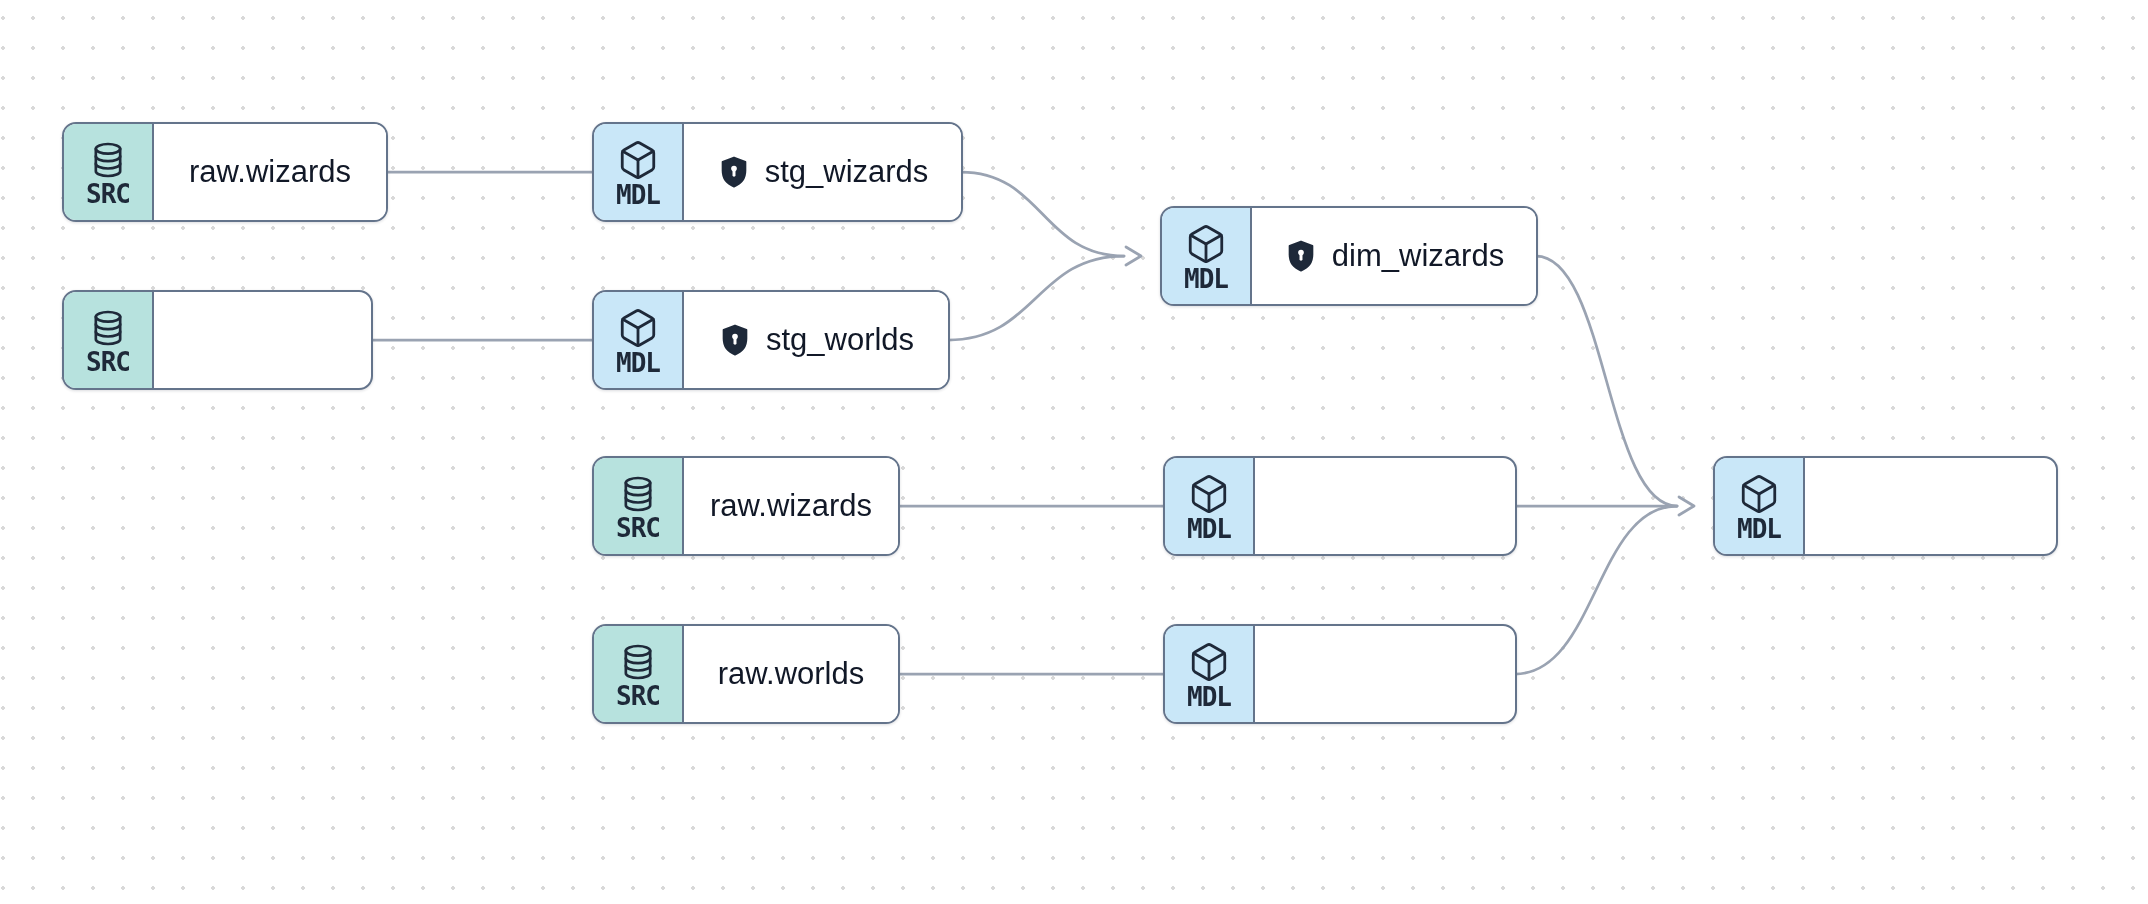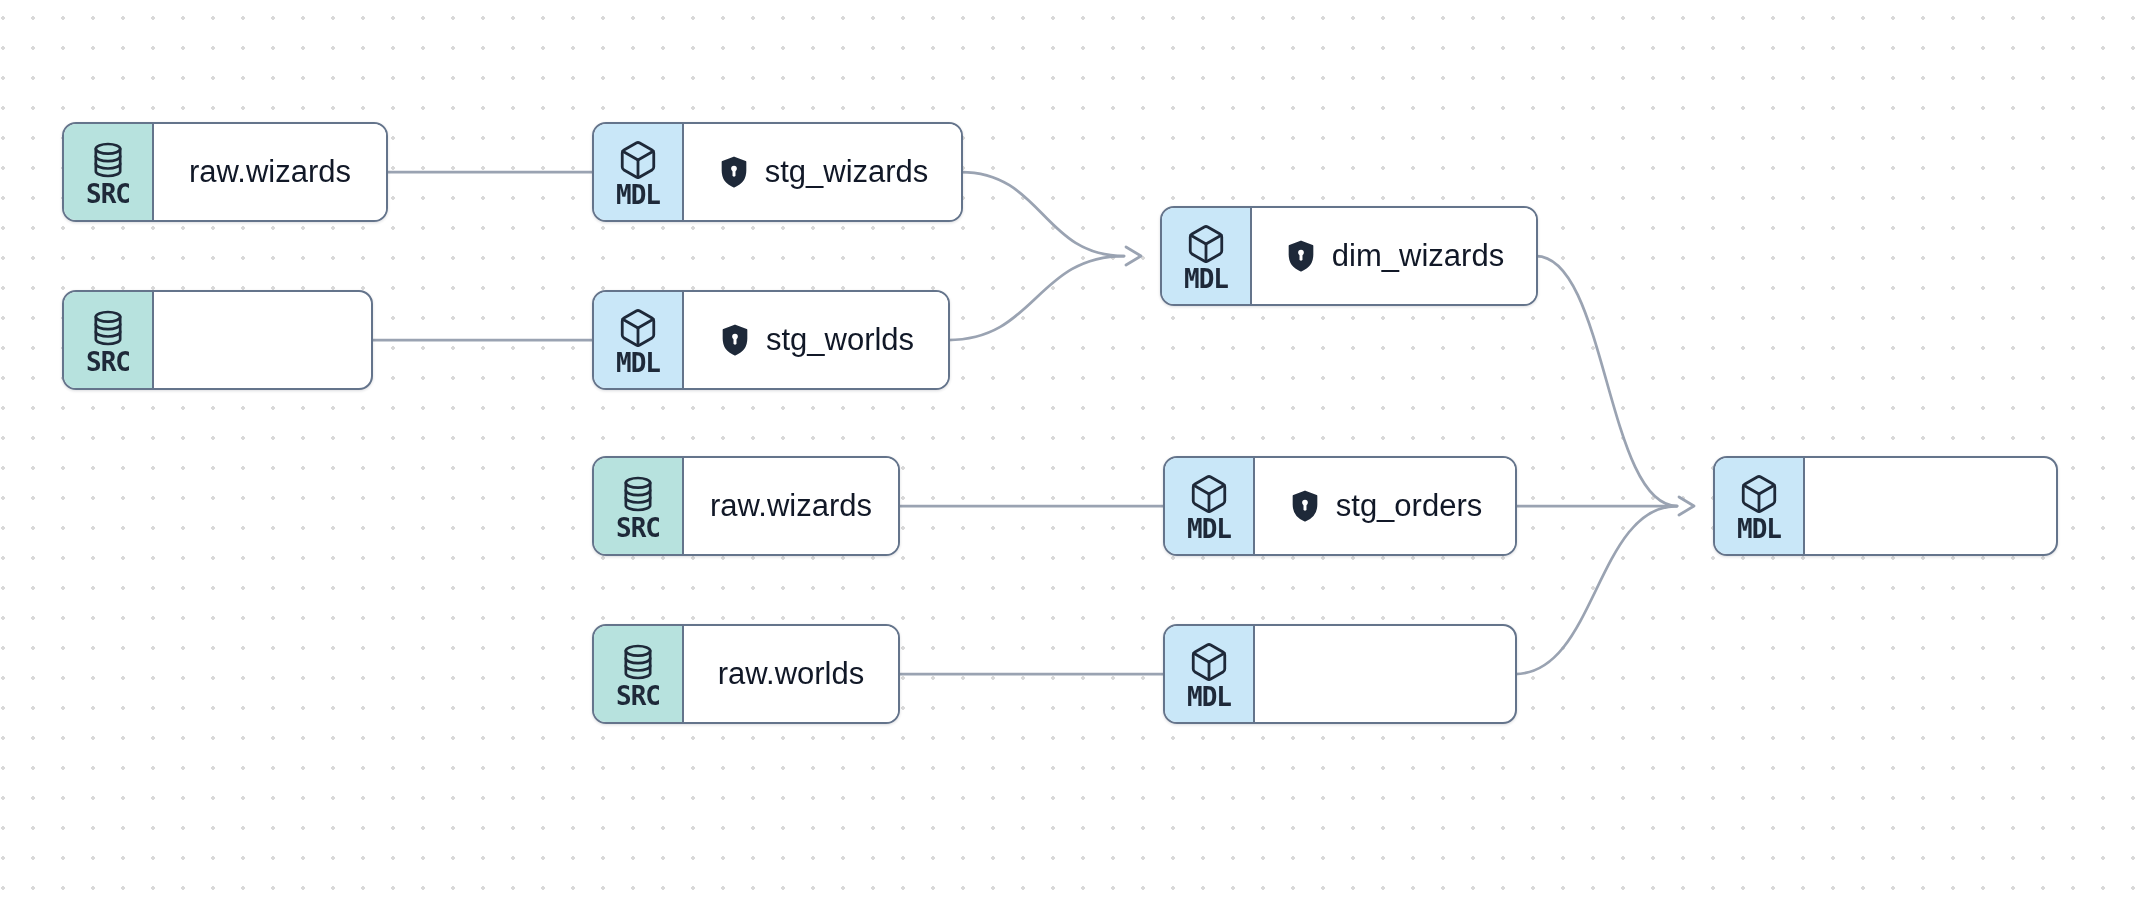--- a/index.html
+++ b/index.html
@@ -186,28 +186,20 @@
       </div>
       <div class="node" style="left: 1163px; top: 456px; width: 354px; height: 100px; border-color: rgb(100, 116, 139);">
         <div class="badge" style="background:#c9e7f8; border-color:#64748b">
           <svg class="icon" viewBox="0 0 24 24" width="42" height="42" fill="none" stroke="#1e2939" stroke-width="1.6" stroke-linecap="round" stroke-linejoin="round">
             <path d="M21 8a2 2 0 0 0-1-1.73l-7-4a2 2 0 0 0-2 0l-7 4A2 2 0 0 0 3 8v8a2 2 0 0 0 1 1.73l7 4a2 2 0 0 0 2 0l7-4A2 2 0 0 0 21 16Z"></path>
             <path d="m3.3 7 8.7 5 8.7-5"></path>
             <path d="M12 22V12"></path>
           </svg>
           <span class="badge-label">MDL</span>
         </div>
-        <div class="body">
-          <svg class="icon" viewBox="0 0 24 24" width="34" height="34">
-            <path d="M12 1.8 L20 4.9 V11 C20 16.6 16.6 20.5 12 22.2 C7.4 20.5 4 16.6 4 11 V4.9 Z" fill="#1e2939" stroke="#1e2939" stroke-width="1.4" stroke-linejoin="round"></path>
-            <circle cx="12" cy="9.6" r="2" fill="#ffffff"></circle>
-            <path d="M12 10.6 V14.3" stroke="#ffffff" stroke-width="2.1" stroke-linecap="round"></path>
-          </svg>
-          <span class="node-label">stg_orders</span>
-        </div>
       </div>
       <div class="node" style="left: 1713px; top: 456px; width: 345px; height: 100px; border-color: rgb(100, 116, 139);">
         <div class="badge" style="background:#c9e7f8; border-color:#64748b">
           <svg class="icon" viewBox="0 0 24 24" width="42" height="42" fill="none" stroke="#1e2939" stroke-width="1.6" stroke-linecap="round" stroke-linejoin="round">
             <path d="M21 8a2 2 0 0 0-1-1.73l-7-4a2 2 0 0 0-2 0l-7 4A2 2 0 0 0 3 8v8a2 2 0 0 0 1 1.73l7 4a2 2 0 0 0 2 0l7-4A2 2 0 0 0 21 16Z"></path>
             <path d="m3.3 7 8.7 5 8.7-5"></path>
             <path d="M12 22V12"></path>
           </svg>
           <span class="badge-label">MDL</span>
         </div>

